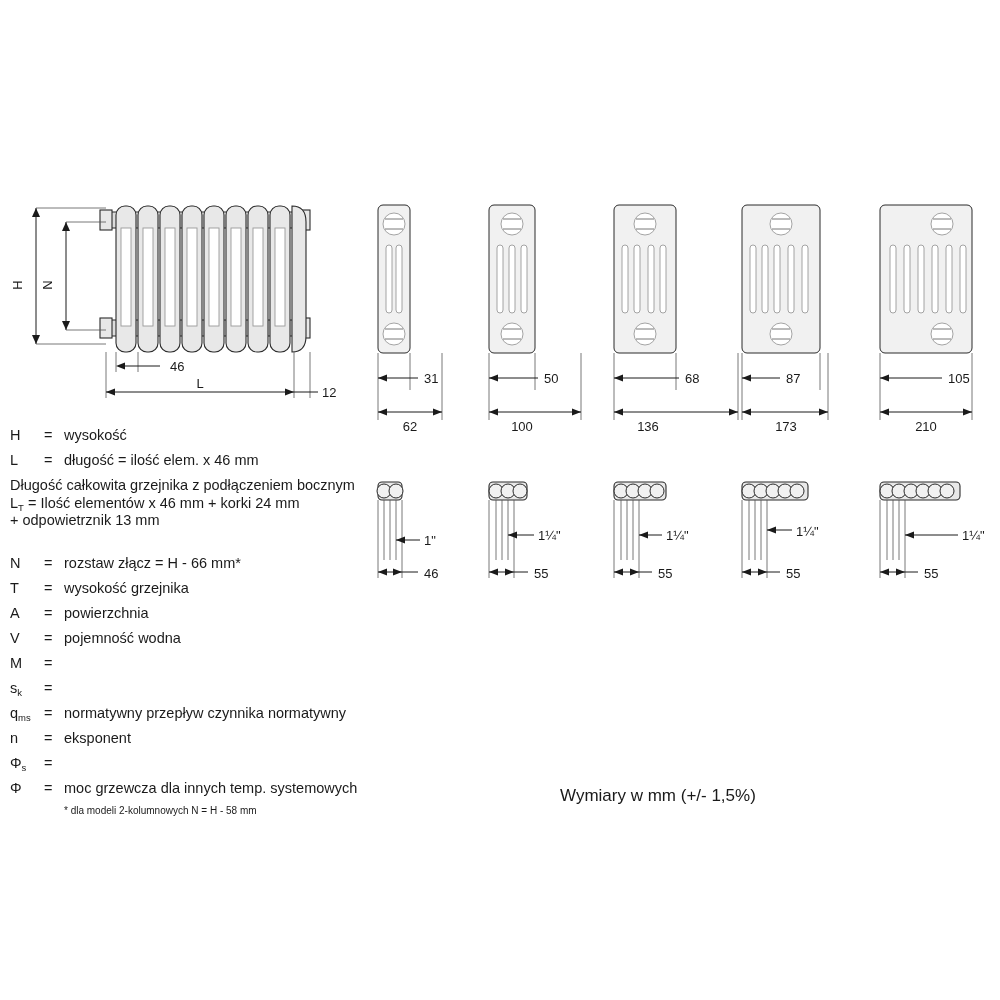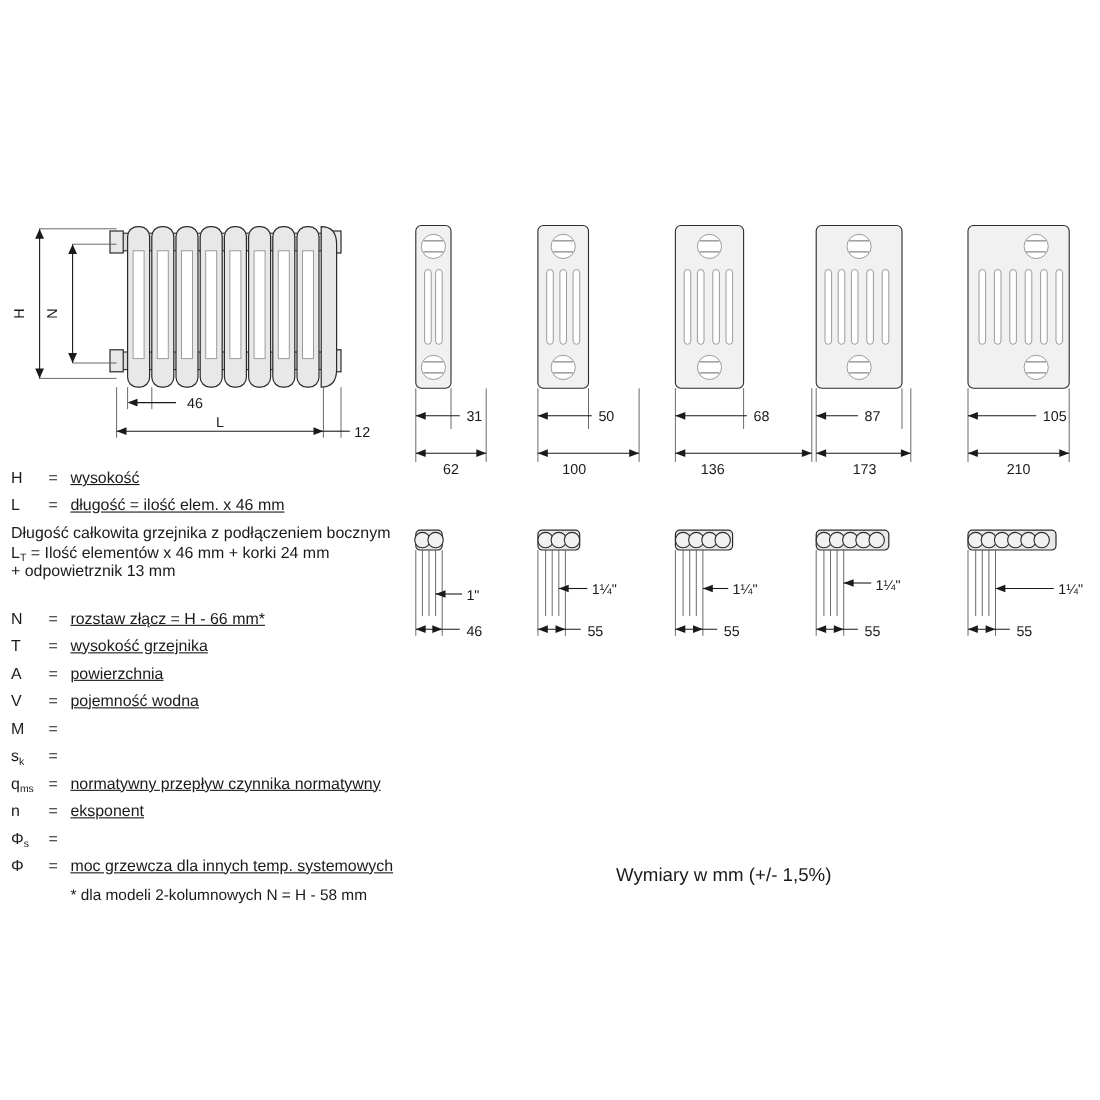--- a/index.html
+++ b/index.html
@@ -44,38 +44,37 @@
     width: 34px;
     flex: 0 0 34px;
     font-size: 14.5px;
   }
   .legend-eq {
     width: 20px;
     flex: 0 0 20px;
   }
   .legend-txt {
     flex: 1 1 auto;
-    text-decoration: underline;
   }
   .legend-full {
     margin-bottom: 28px;
   }
   .legend-wide {
     margin-bottom: 3px;
   }
   sub {
     font-size: 9.5px;
     vertical-align: baseline;
     position: relative;
     top: 3px;
   }
   .footnote {
     margin-left: 54px;
     margin-top: 2px;
-    font-size: 14px;
+    font-size: 10px;
   }
   .note-right {
     position: absolute;
     left: 560px;
     top: 786px;
     font-size: 17px;
   }
   .lbl {
     font-family: "Liberation Sans", sans-serif;
     font-size: 13px;

